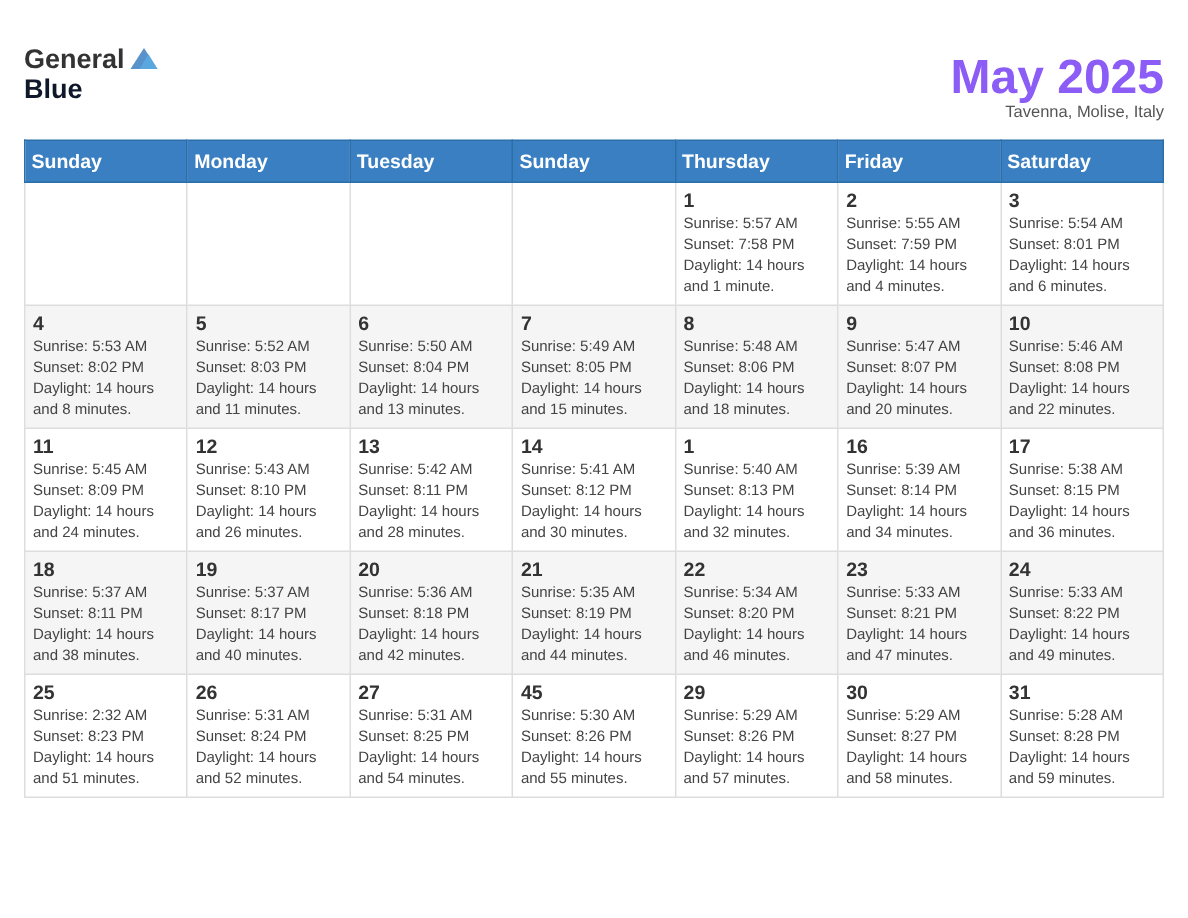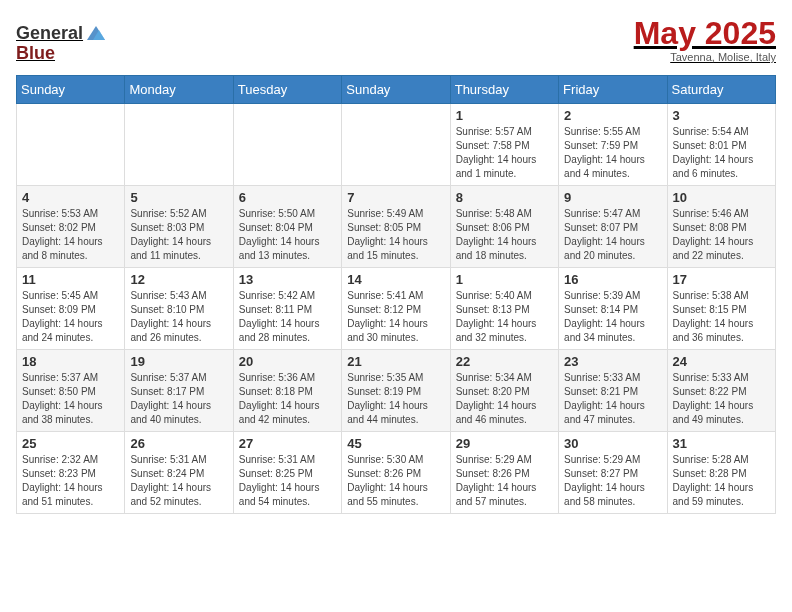--- a/index.html
+++ b/index.html
@@ -6,68 +6,68 @@
     body {
       font-family: Arial, sans-serif;
       background: #fff;
       width: 792px;
       min-height: 612px;
       padding: 16px;
     }
     .header {
       display: flex;
       justify-content: space-between;
-      align-items: flex-end;
+      align-items: center;
       margin-bottom: 12px;
-      text-decoration: underline;
     }
     .logo {
       display: flex;
       align-items: center;
     }
     .logo-text-general {
       font-size: 18px;
       font-weight: bold;
       color: #333;
       line-height: 1;
     }
     .logo-text-blue {
       font-size: 18px;
       font-weight: bold;
-      color: #7f1d1d;
+      color: #0f172a;
       line-height: 1;
     }
     .logo-icon {
       width: 22px;
       height: 22px;
       margin-left: 2px;
     }
     .title-block {
       text-align: right;
     }
     .main-title {
       font-size: 32px;
       font-weight: bold;
-      color: #b91c1c;
+      color: #8b5cf6;
       line-height: 1.1;
+      margin-top: 18px;
     }
     .subtitle {
       font-size: 11px;
       color: #555;
     }
     .calendar {
       width: 100%;
       border-collapse: collapse;
       border: 1px solid #ccc;
     }
     .calendar th {
       background: #3a7fc1;
       color: #fff;
       font-size: 13px;
-      font-weight: normal;
+      font-weight: bold;
       padding: 6px 4px;
       text-align: left;
       border: 1px solid #2a6fa8;
     }
     .calendar td {
       vertical-align: top;
       border: 1px solid #ddd;
       padding: 4px 5px;
       width: calc(100% / 7);
       min-height: 80px;
@@ -236,21 +236,21 @@
           <span class="day-number">17</span>
           <div class="day-info">Sunrise: 5:38 AM
 Sunset: 8:15 PM
 Daylight: 14 hours and 36 minutes.</div>
         </td>
       </tr>
       <tr>
         <td>
           <span class="day-number">18</span>
           <div class="day-info">Sunrise: 5:37 AM
-Sunset: 8:50 PM
+Sunset: 8:11 PM
 Daylight: 14 hours and 38 minutes.</div>
         </td>
         <td>
           <span class="day-number">19</span>
           <div class="day-info">Sunrise: 5:37 AM
 Sunset: 8:17 PM
 Daylight: 14 hours and 40 minutes.</div>
         </td>
         <td>
           <span class="day-number">20</span>

